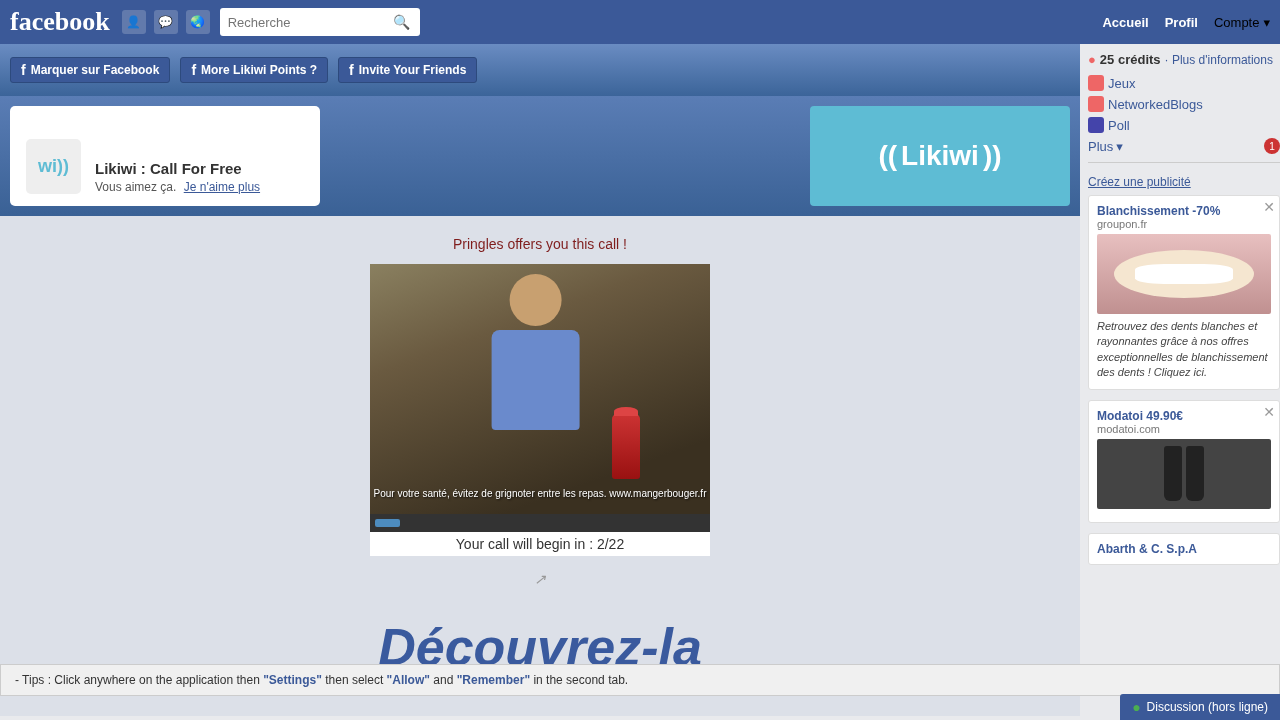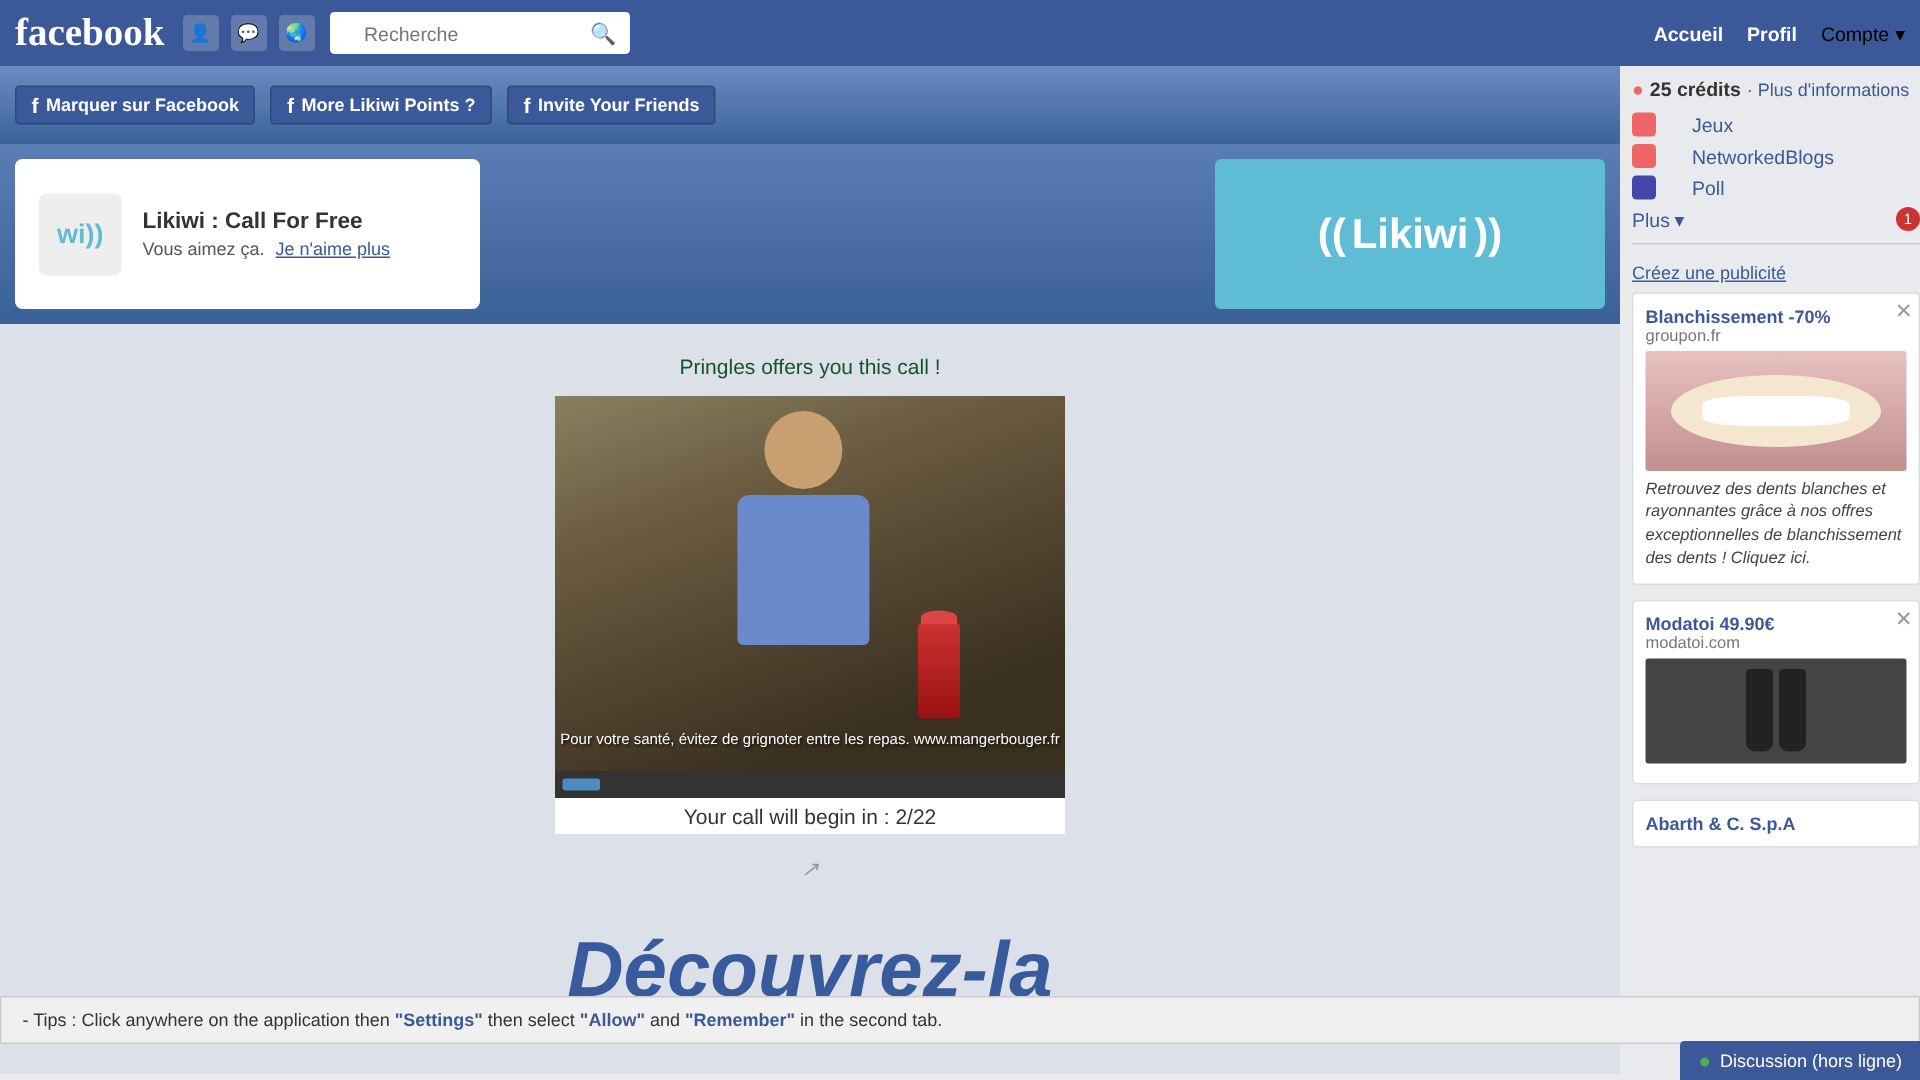--- a/index.html
+++ b/index.html
@@ -33,21 +33,21 @@
     }
     #topnav .search-bar {
       display: flex; align-items: center;
       background: white;
       border-radius: 3px;
       height: 28px;
       width: 200px;
     }
     #topnav .search-bar input {
       border: none; outline: none;
-      padding: 0 23px;
+      padding: 0 8px;
       width: 170px;
       font-size: 13px;
       color: #666;
       background: transparent;
     }
     #topnav .search-bar .search-btn {
       background: none; border: none; cursor: pointer;
       color: #999; font-size: 14px; padding: 0 4px;
     }
     #topnav .right-nav {
@@ -105,21 +105,21 @@
       background: linear-gradient(to bottom, #5a7db5, #3a6195);
       padding: 10px;
       display: flex;
       gap: 0;
     }
     .app-card {
       background: white;
       border-radius: 5px;
       padding: 12px 16px;
       display: flex;
-      align-items: center;
+      align-items: flex-end;
       gap: 14px;
       width: 310px;
       min-height: 80px;
     }
     .app-card-logo {
       width: 55px; height: 55px;
       background: #eee;
       border-radius: 5px;
       display: flex; align-items: center; justify-content: center;
       color: #3b6499; font-size: 10px; font-weight: bold; text-align: center;
@@ -150,21 +150,21 @@
     }
 
     
     .content-area {
       background: #dce0e8;
       padding: 20px 40px;
       min-height: 500px;
     }
     .pringles-text {
       text-align: center;
-      color: #14532d;
+      color: #7f1d1d;
       font-size: 14px;
       margin-bottom: 12px;
     }
     .video-container {
       width: 340px;
       margin: 0 auto;
       background: #000;
       position: relative;
     }
     .video-thumbnail {
@@ -237,21 +237,21 @@
       padding: 8px 0 8px 8px;
     }
     .sidebar-credits {
       display: flex; align-items: center;
       font-size: 13px; color: #333;
       margin-bottom: 8px;
     }
     .sidebar-credits strong { color: #333; }
     .sidebar-credits a { color: #3b5998; text-decoration: none; font-size: 12px; margin-left: 4px; }
     .sidebar-app-item {
-      display: flex; align-items: center; gap: 24px;
+      display: flex; align-items: center; gap: 4px;
       margin-bottom: 5px; font-size: 13px; color: #3b5998; cursor: pointer;
     }
     .sidebar-app-icon {
       width: 16px; height: 16px; border-radius: 3px;
       flex-shrink: 0;
     }
     .sidebar-plus {
       color: #3b5998; font-size: 13px; cursor: pointer;
       display: flex; align-items: center; gap: 3px;
     }

